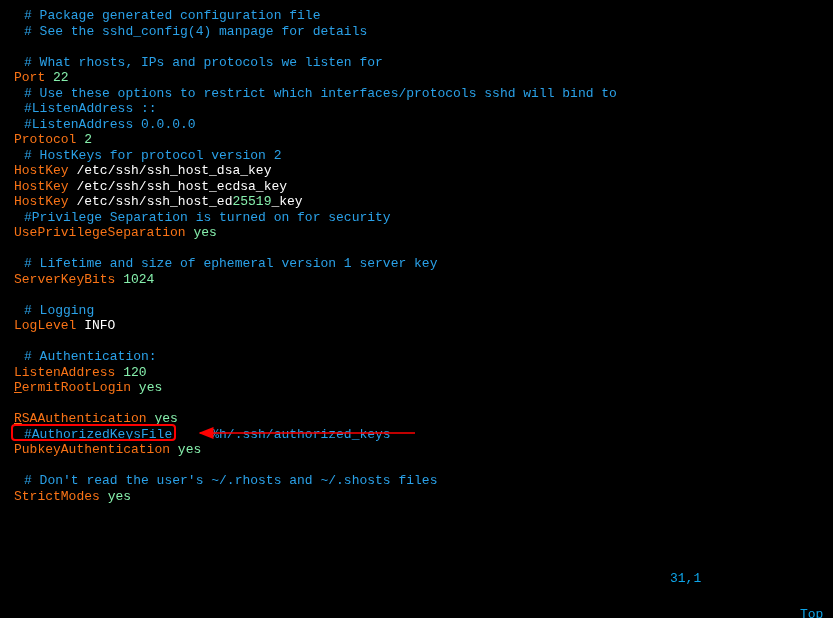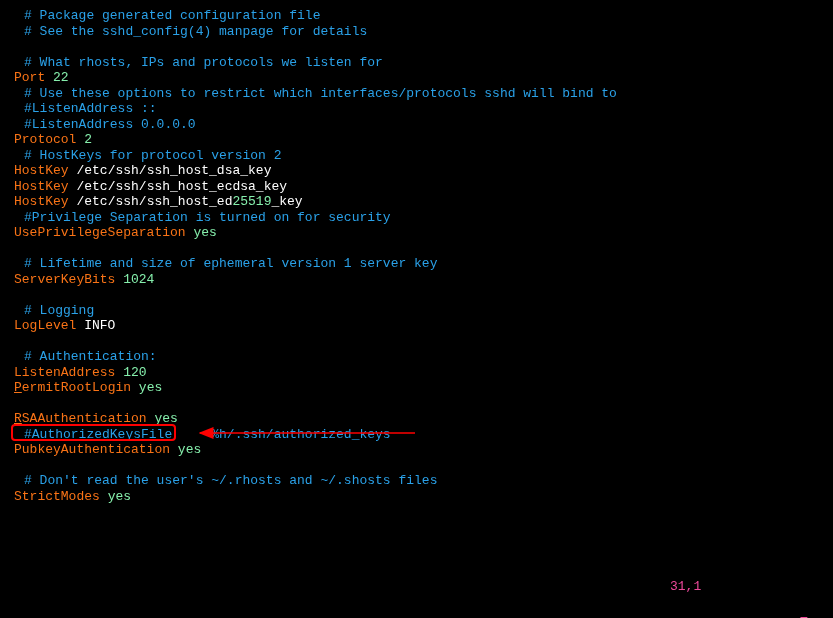--- a/index.html
+++ b/index.html
@@ -31,24 +31,24 @@
       border: 2px solid #ff0000;
       border-radius: 4px;
       pointer-events: none;
     }
     .arrow {
       position: absolute;
       pointer-events: none;
     }
     .status-line {
       position: absolute;
-      bottom: 8px;
+      bottom: 16px;
       right: 0;
       width: 100%;
-      color: #ec4899;
+      color: #0ea5e9;
       white-space: pre;
       text-align: right;
     }
   </style>
 </head>
 <body>
 
 <div id="content">
     <div class="line"><span class="blue"># Package generated configuration file</span></div>
     <div class="line"><span class="blue"># See the sshd_config(4) manpage for details</span></div>

